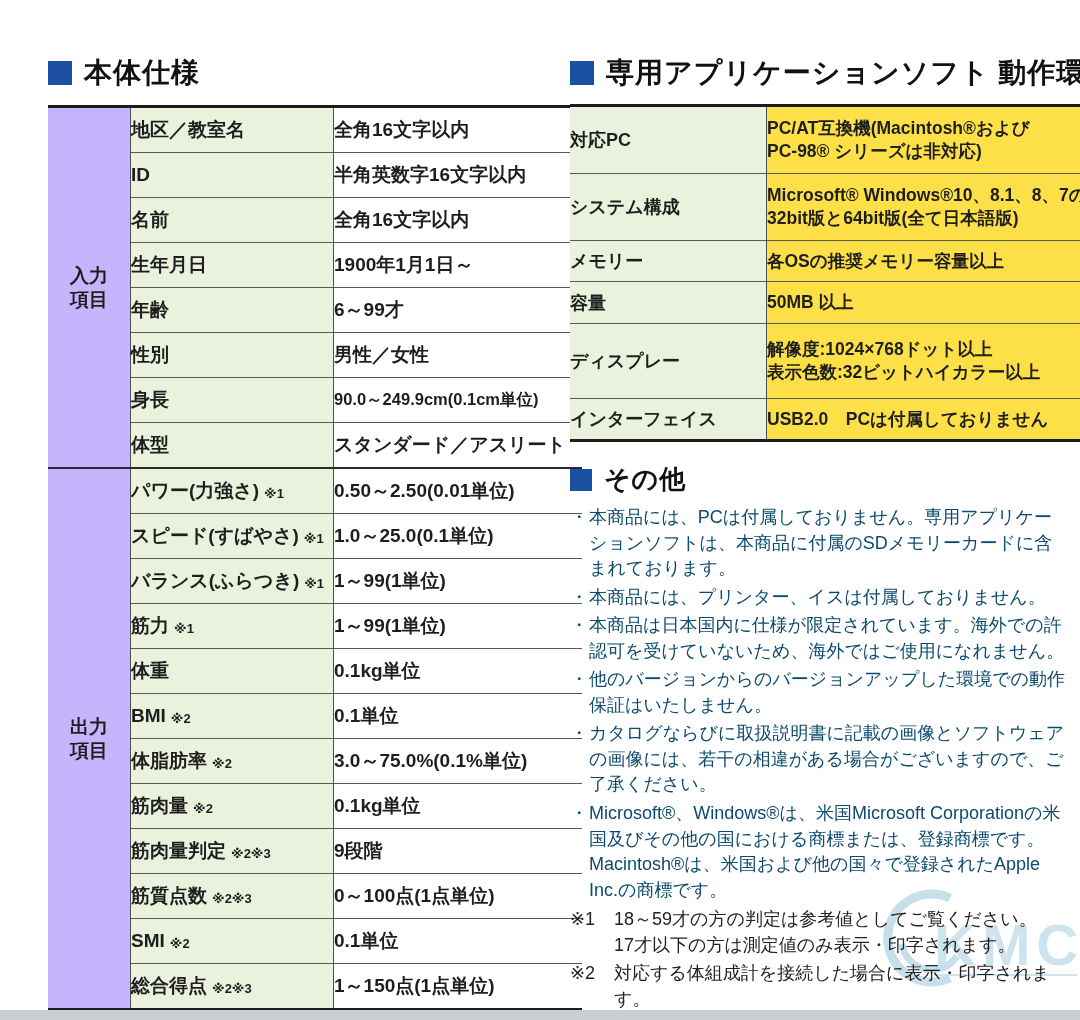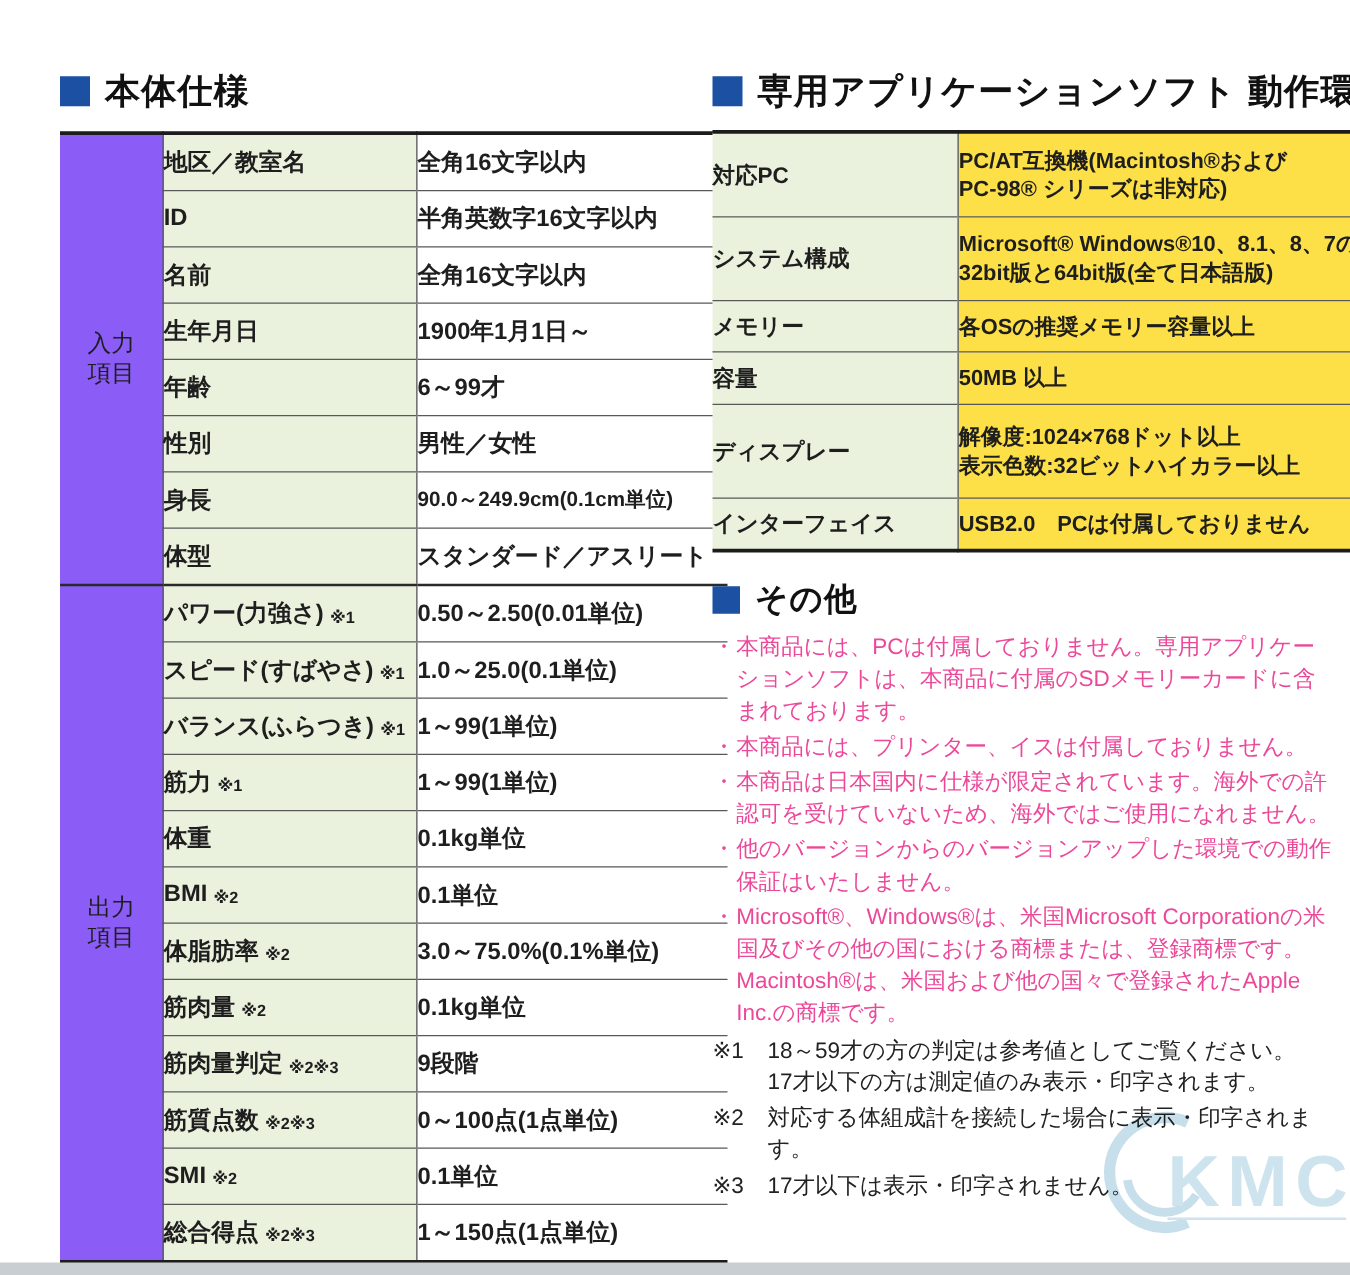--- a/index.html
+++ b/index.html
@@ -17,22 +17,22 @@
   .sec-title{display:flex;align-items:center;gap:12px;font-weight:bold;color:#111;}
   .sec-title .sq{width:24px;height:24px;background:#1b50a3;flex:0 0 auto;}
   .sec-title .t{font-size:28px;letter-spacing:1px;white-space:nowrap;}
 
   
   .left-col{position:absolute;left:16px;top:54px;width:522px;margin-left:32px;}
   .left-col .sec-title{margin-bottom:13px;}
   table.spec{border-collapse:collapse;width:522px;border-top:3px solid #1c1c1c;border-bottom:3px solid #1c1c1c;table-layout:fixed;}
   table.spec td{height:44px;padding:0;vertical-align:middle;}
   td.grp{
-    width:82px;background:#8b5cf6;text-align:center;
-    font-size:19px;font-weight:400;line-height:1.25;
+    width:82px;background:#c4b5fd;text-align:center;
+    font-size:19px;font-weight:700;line-height:1.25;
     border-right:1.6px solid #4f4f4f;word-break:break-all;
   }
   td.grp .grp-inner{width:2.15em;margin:0 auto;}
   td.lab{
     width:202px;background:#eaf1dc;font-size:19px;font-weight:600;
     padding-left:13px;border-right:1.6px solid #4f4f4f;white-space:nowrap;
   }
   td.val{width:248px;background:#ffffff;font-size:19px;font-weight:600;padding-left:14px;white-space:nowrap;}
   td.val.sm{font-size:16.5px;}
   tr.rline td.lab, tr.rline td.val{border-top:1.6px solid #585858;}
@@ -53,21 +53,21 @@
   tr.h66 td{height:66px;} tr.h40 td{height:40px;} tr.h41 td{height:41px;} tr.h74 td{height:74px;}
 
   
   .other{margin-top:20px;}
   .other .sec-title{margin-bottom:8px;text-align:right;}
   .other .sec-title .sq{width:22px;height:22px;}
   .other .sec-title .t{font-size:26px;}
   ul.bullets{list-style:none;margin:0;padding:0;}
   ul.bullets li{
     position:relative;font-size:18px;font-weight:500;line-height:1.42;
-    padding-left:19px;margin-bottom:3px;color:#ec4899;
+    padding-left:19px;margin-bottom:3px;color:#0c4a6e;
   }
   ul.bullets li::before{content:"・";position:absolute;left:0;top:0;}
   .fnotes{margin-top:4px;}
   .fnote{display:flex;font-size:18px;font-weight:500;line-height:1.42;color:#222;margin-bottom:3px;}
   .fnote .mk{flex:0 0 44px;}
   .fnote .tx{flex:1;white-space:pre-line;}
 
   
   .watermark{position:absolute;left:872px;top:880px;width:210px;height:120px;opacity:0.5;pointer-events:none;mix-blend-mode:multiply;}
 </style>
@@ -214,20 +214,21 @@
     <div class="other">
       <div class="sec-title">
         <span class="sq"></span>
         <span class="t">その他</span>
       </div>
       <ul class="bullets">
         <li>本商品には、PCは付属しておりません。専用アプリケーションソフトは、本商品に付属のSDメモリーカードに含まれております。</li>
         <li>本商品には、プリンター、イスは付属しておりません。</li>
         <li>本商品は日本国内に仕様が限定されています。海外での許認可を受けていないため、海外ではご使用になれません。</li>
         <li>他のバージョンからのバージョンアップした環境での動作保証はいたしません。</li>
+        <li>カタログならびに取扱説明書に記載の画像とソフトウェアの画像には、若干の相違がある場合がございますので、ご了承ください。</li>
         <li>Microsoft®、Windows®は、米国Microsoft Corporationの米国及びその他の国における商標または、登録商標です。Macintosh®は、米国および他の国々で登録されたApple Inc.の商標です。</li>
       </ul>
       <div class="fnotes">
         <div class="fnote">
           <span class="mk">※1</span>
           <span class="tx">18～59才の方の判定は参考値としてご覧ください。
 17才以下の方は測定値のみ表示・印字されます。</span>
         </div>
         <div class="fnote">
           <span class="mk">※2</span>

